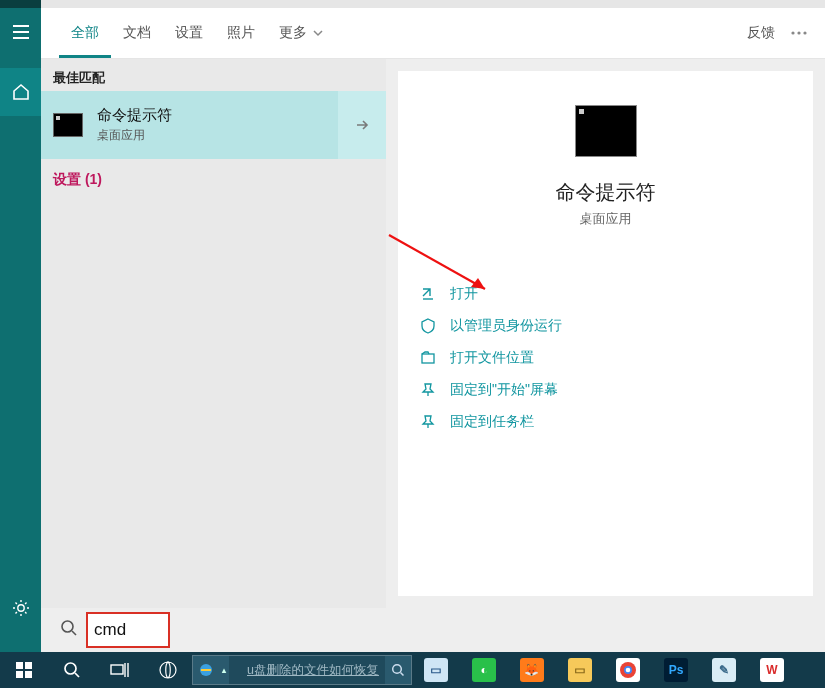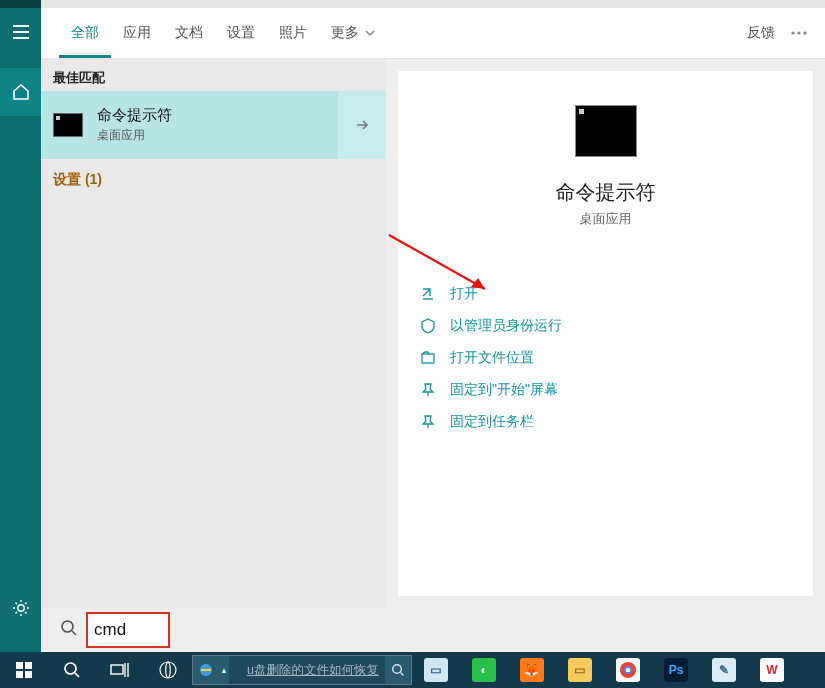--- a/index.html
+++ b/index.html
@@ -56,21 +56,21 @@
   }
   .result-row .thumb .dot { width:4px; height:4px; background:#ccc; }
   .result-row .txt { margin-left:14px; }
   .result-row .name { font-size:15px; color:#111; }
   .result-row .sub  { font-size:12px; color:#555; margin-top:2px; }
   .result-row .arrow-tile {
     position:absolute; right:0; top:0; width:48px; height:100%;
     background:#c7eced; display:flex; align-items:center; justify-content:center;
   }
   .result-row .arrow-tile svg { stroke:#7a7a7a; }
-  .settings-count { font-size:14px; font-weight:600; padding:12px 12px; color:#a16207; cursor:pointer;}
+  .settings-count { font-size:14px; font-weight:600; padding:12px 12px; color:#be185d; cursor:pointer;}
 
   .rightcol { flex:1; padding:12px; }
   .detail-card {
     background:#ffffff; height:100%; width:100%;
     display:flex; flex-direction:column; align-items:center;
     padding-top: 34px;
     position:relative;
   }
   .detail-card .big-thumb {
     width:62px; height:52px; background:#000; border:1px solid #888;
@@ -158,21 +158,20 @@
         <circle cx="9" cy="9" r="3.2" stroke="#fff" stroke-width="1.4"></circle>
         <path d="M9 1v2M9 15v2M1 9h2M15 9h2M3.5 3.5l1.4 1.4M13.1 13.1l1.4 1.4M14.5 3.5l-1.4 1.4M4.9 13.1l-1.4 1.4" stroke="#fff" stroke-width="1.4"></path>
       </svg>
   </div>
 </div>
 
 <div class="flyout">
 
   <div class="tabbar">
     <div class="tab active">全部</div>
-    <div class="tab">应用</div>
     <div class="tab">文档</div>
     <div class="tab">设置</div>
     <div class="tab">照片</div>
     <div class="tab more">
       <span>更多</span>
       <svg width="14" height="14" viewBox="0 0 14 14" style="margin-left:4px">
           <path d="M3 5l4 4 4-4" stroke-width="1.5" fill="none"></path>
         </svg>
     </div>
     <div class="flex"></div>

